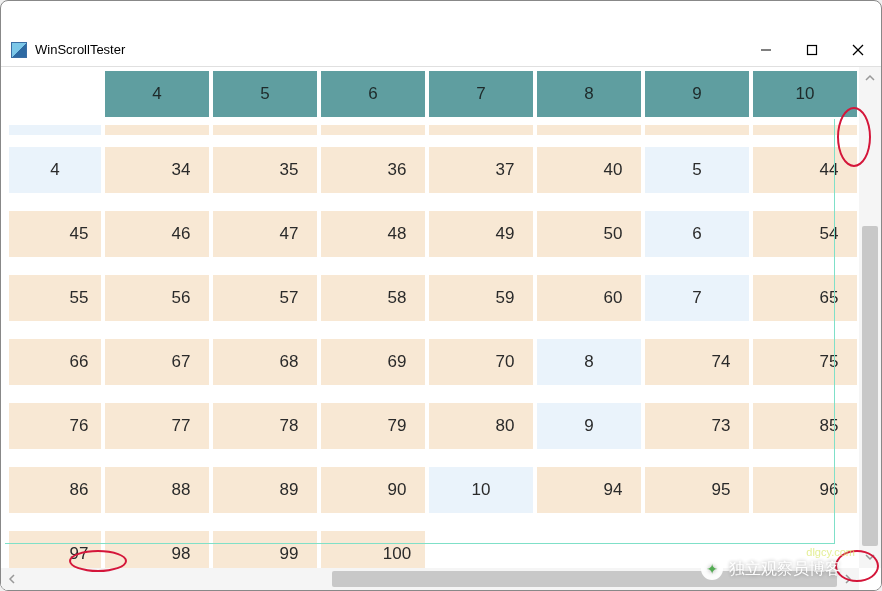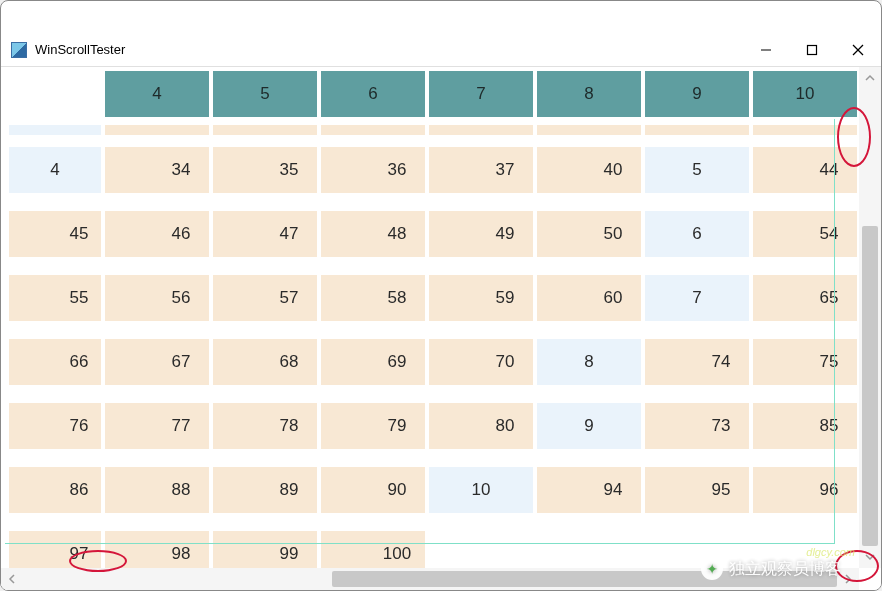--- a/index.html
+++ b/index.html
@@ -191,21 +191,20 @@
   font-size: 14px;
 }
 .wm-sub {
   position: absolute;
   right: 26px;
   bottom: 32px;
   color: #d9e86a;
   font-size: 11px;
   pointer-events: none;
   opacity: .7;
-  font-style: italic;
 }
 </style>
 </head>
 <body>
 
 <div class="window">
   <div class="titlebar">
     <div class="app-icon"></div>
     <div class="title-text">WinScrollTester</div>
     <div class="win-controls">

